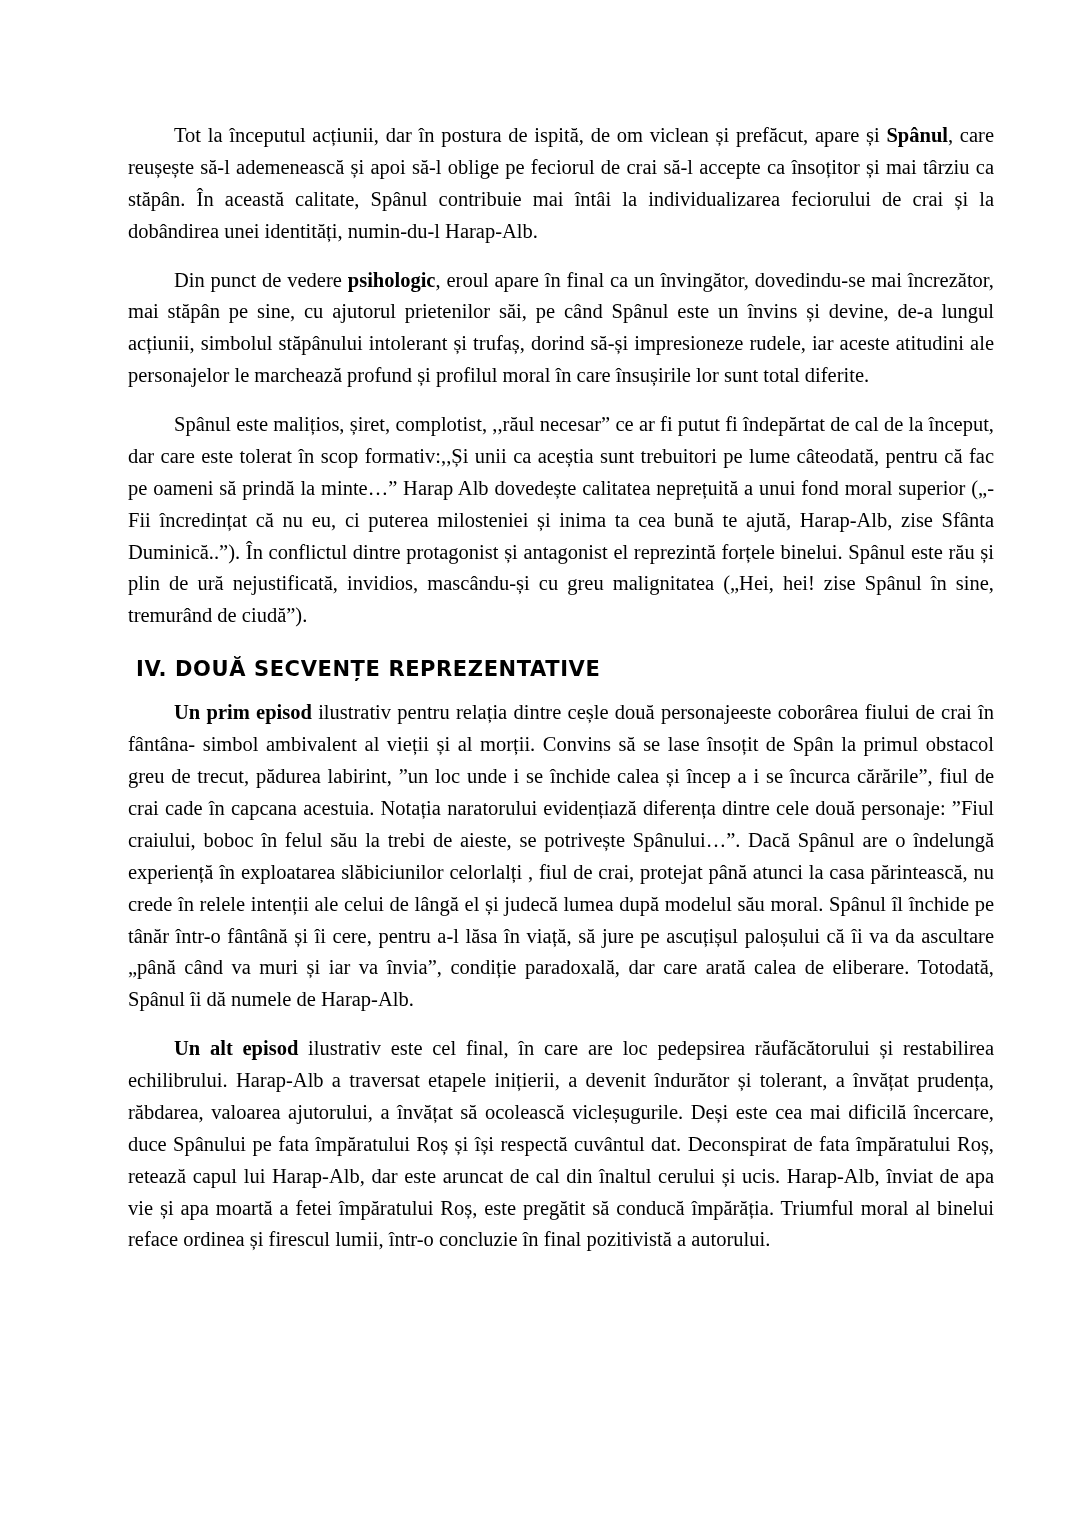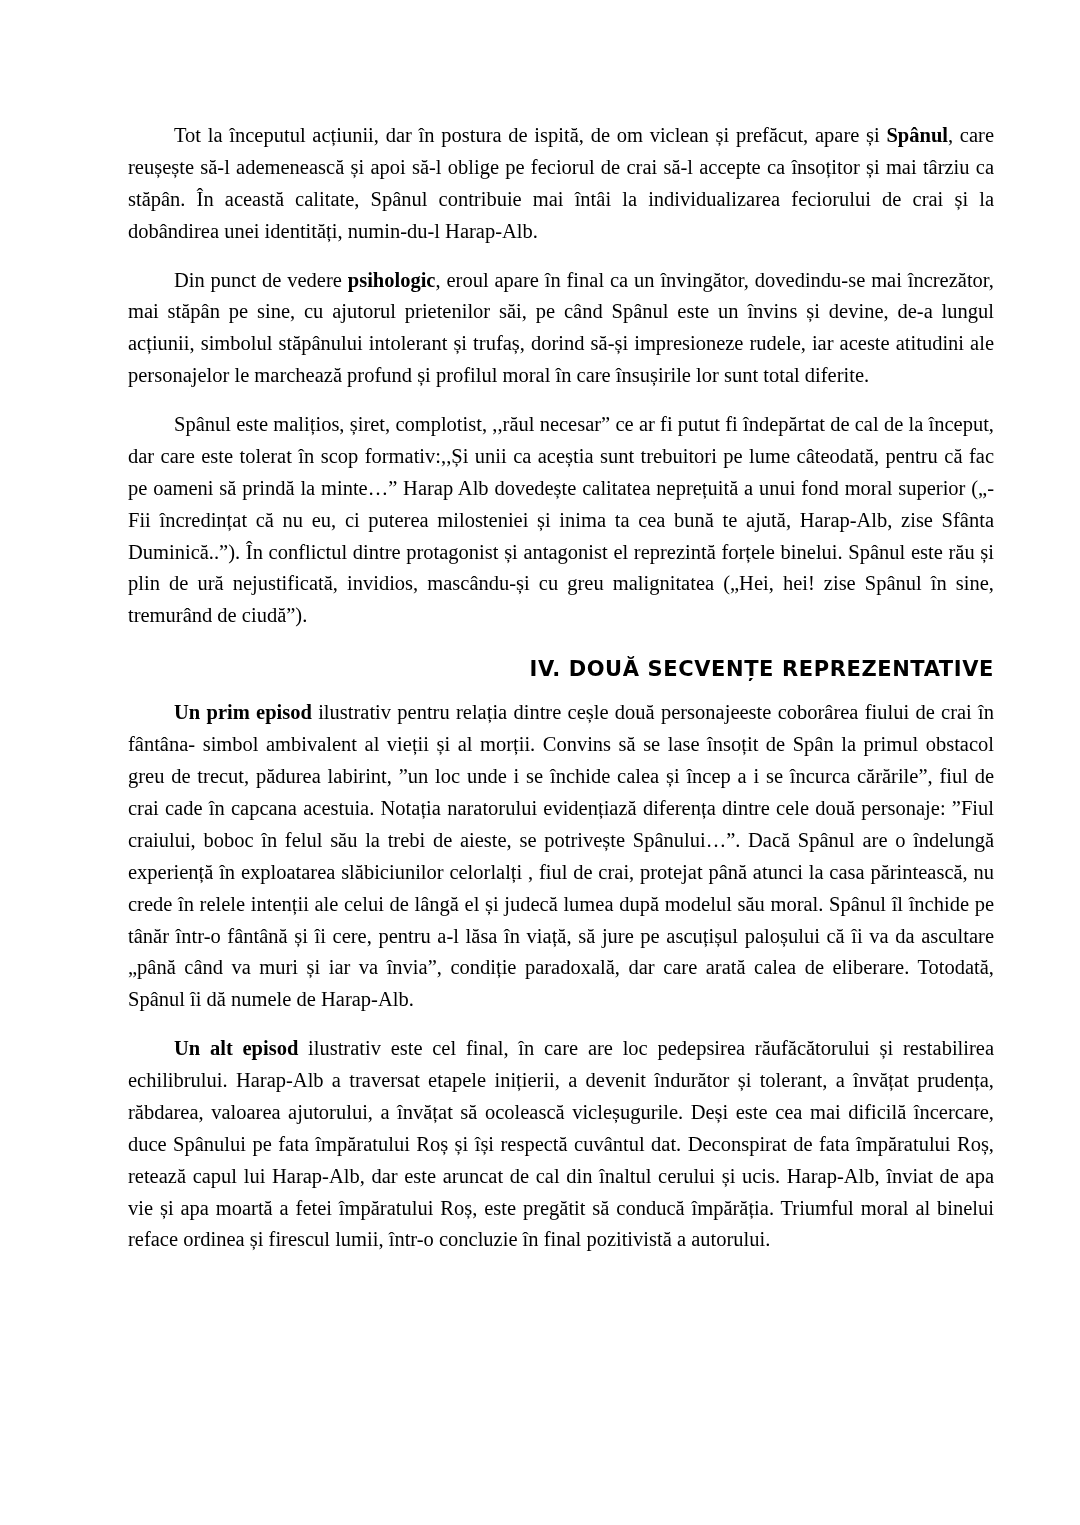--- a/index.html
+++ b/index.html
@@ -34,21 +34,21 @@
   }
   b, strong {
     font-weight: bold;
   }
   h2.section-heading {
     margin: 24px 0 14px 8px;
     font-family: "DejaVu Sans", "Liberation Sans", sans-serif;
     font-size: 21px;
     font-weight: bold;
     letter-spacing: 0.6px;
-    text-align: right;
+    text-align: left;
     line-height: 1.3;
   }
   .tight-top {
     margin-top: 2px;
   }
 </style>
 </head>
 <body>
 
 <div class="page">

